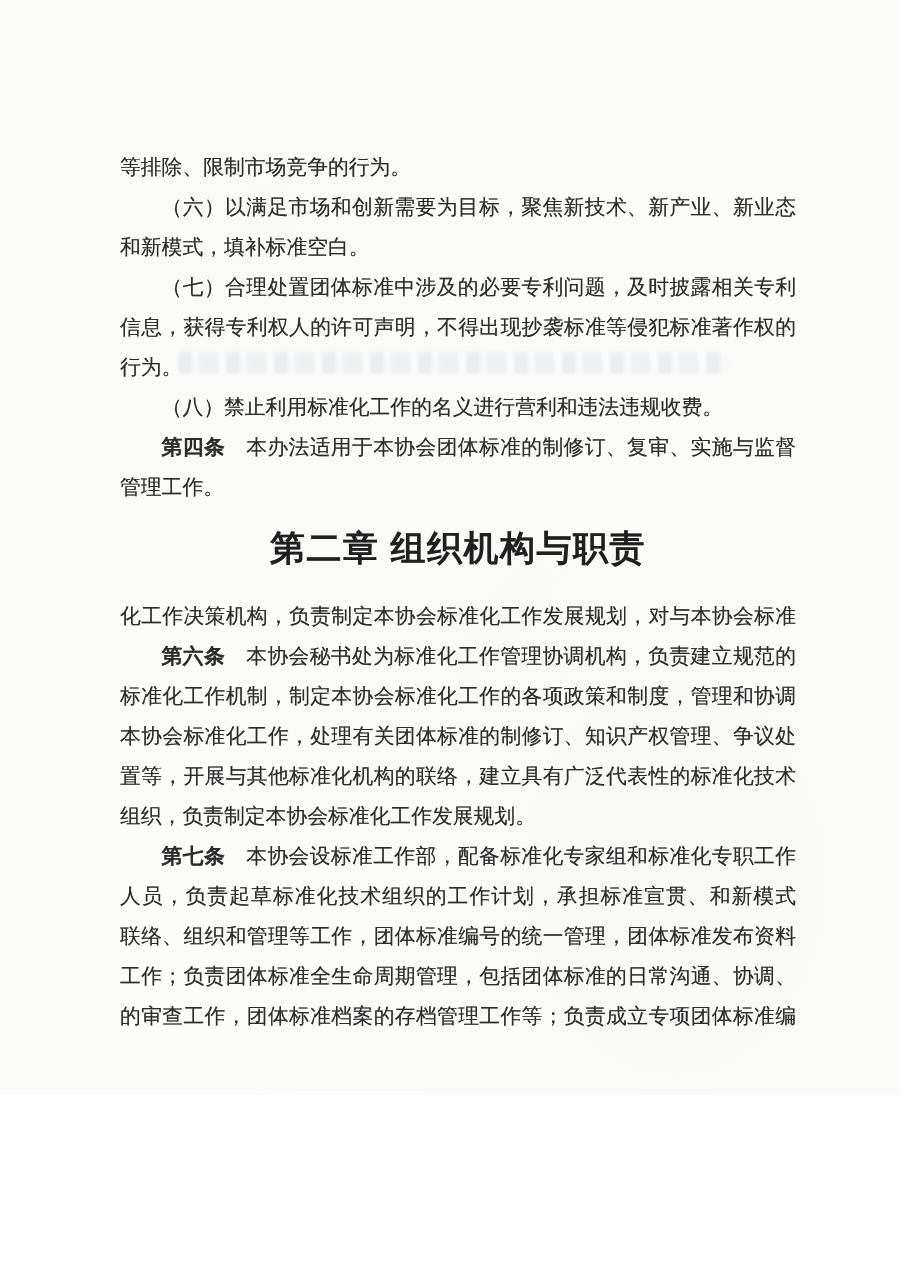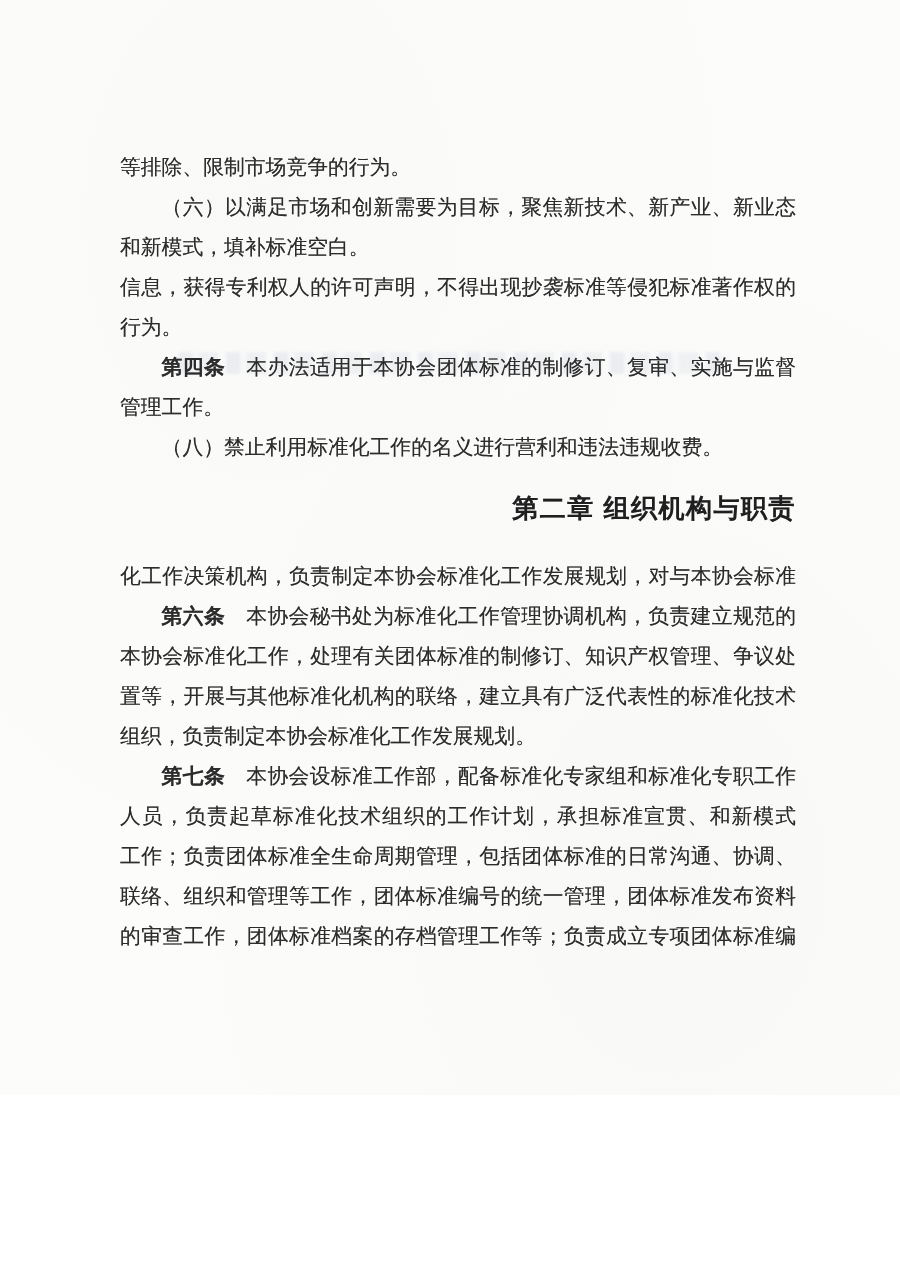--- a/index.html
+++ b/index.html
@@ -39,25 +39,25 @@
   }
   .line.indent{text-indent:2em;}
   .line.fill{
     text-align:justify;
     text-align-last:justify;
   }
   .term{font-weight:bold;}
   .chapter-heading{
     font-family:"Liberation Sans","DejaVu Sans",sans-serif;
     font-weight:700;
-    font-size:26px;
+    font-size:35px;
     line-height:40px;
     height:40px;
     margin:21px 0 28px 0;
-    text-align:right;
+    text-align:center;
     letter-spacing:1.5px;
     color:var(--heading-text);
     text-shadow:0 0 0.5px rgba(0,0,0,0.4);
   }
   .page-footer{
     position:absolute;
     top:1145px;
     right:110px;
     font-size:21px;
     line-height:30px;
@@ -86,42 +86,44 @@
   <div class="bleed-artifact"></div>
   <div class="doc-body">
       <div class="paragraph">
         <div class="line">等排除、限制市场竞争的行为。</div>
       </div>
       <div class="paragraph">
         <div class="line indent fill">（六）以满足市场和创新需要为目标，聚焦新技术、新产业、新业态</div>
         <div class="line">和新模式，填补标准空白。</div>
       </div>
       <div class="paragraph">
+        <div class="line indent fill">（七）合理处置团体标准中涉及的必要专利问题，及时披露相关专利</div>
         <div class="line fill">信息，获得专利权人的许可声明，不得出现抄袭标准等侵犯标准著作权的</div>
         <div class="line">行为。</div>
       </div>
       <div class="paragraph">
+        <div class="line indent">（八）禁止利用标准化工作的名义进行营利和违法违规收费。</div>
+      </div>
+      <div class="paragraph">
         <div class="line indent fill"><b class="term">第四条</b>　本办法适用于本协会团体标准的制修订、复审、实施与监督</div>
         <div class="line">管理工作。</div>
-      </div>
-      <div class="paragraph">
-        <div class="line indent">（八）禁止利用标准化工作的名义进行营利和违法违规收费。</div>
       </div>
       <div class="chapter-heading">第二章 组织机构与职责</div>
       <div class="paragraph">
         <div class="line fill">化工作决策机构，负责制定本协会标准化工作发展规划，对与本协会标准</div>
       </div>
       <div class="paragraph">
         <div class="line indent fill"><b class="term">第六条</b>　本协会秘书处为标准化工作管理协调机构，负责建立规范的</div>
+        <div class="line fill">标准化工作机制，制定本协会标准化工作的各项政策和制度，管理和协调</div>
         <div class="line fill">本协会标准化工作，处理有关团体标准的制修订、知识产权管理、争议处</div>
         <div class="line fill">置等，开展与其他标准化机构的联络，建立具有广泛代表性的标准化技术</div>
         <div class="line">组织，负责制定本协会标准化工作发展规划。</div>
       </div>
       <div class="paragraph">
         <div class="line indent fill"><b class="term">第七条</b>　本协会设标准工作部，配备标准化专家组和标准化专职工作</div>
         <div class="line fill">人员，负责起草标准化技术组织的工作计划，承担标准宣贯、和新模式</div>
+        <div class="line fill">联络、组织和管理等工作，团体标准编号的统一管理，团体标准发布资料</div>
         <div class="line fill">工作；负责团体标准全生命周期管理，包括团体标准的日常沟通、协调、</div>
-        <div class="line fill">联络、组织和管理等工作，团体标准编号的统一管理，团体标准发布资料</div>
         <div class="line fill">的审查工作，团体标准档案的存档管理工作等；负责成立专项团体标准编</div>
       </div>
     </div>
   <div class="page-footer">- 3 -</div>
 </div>
 
 </body></html>

